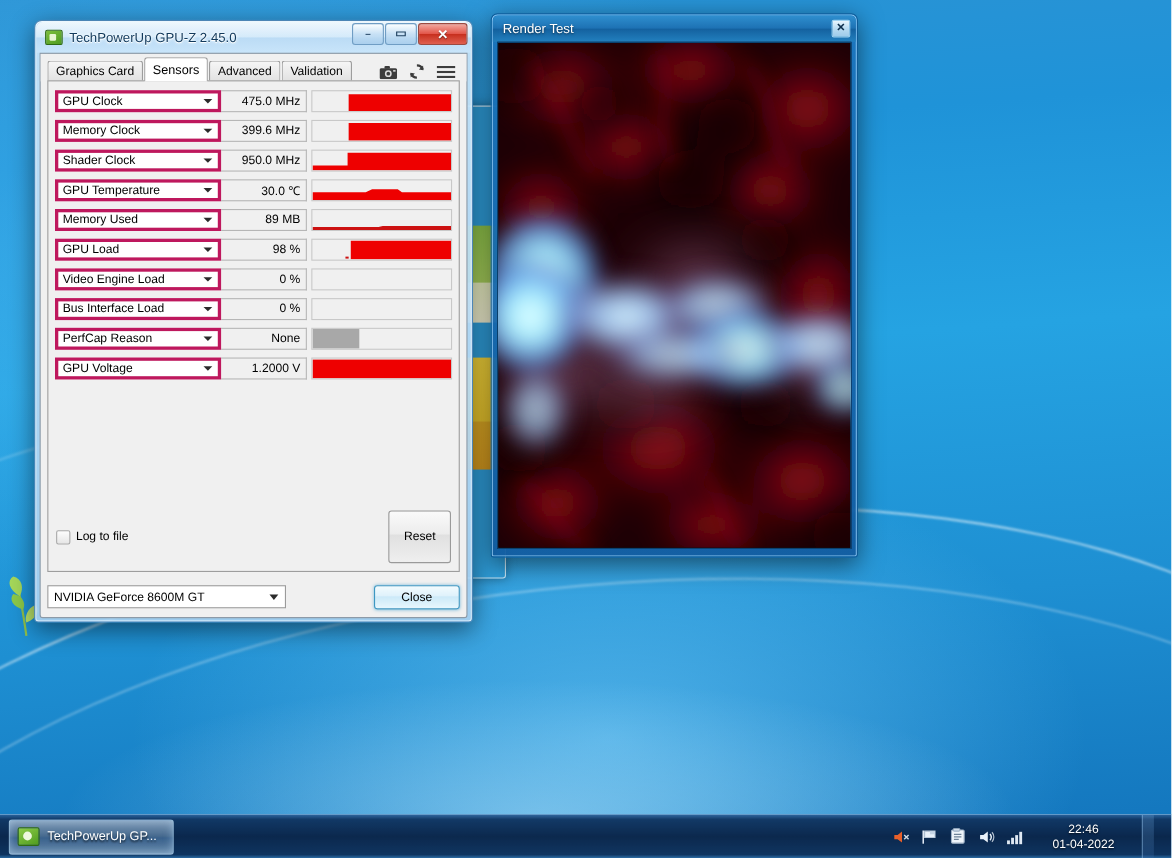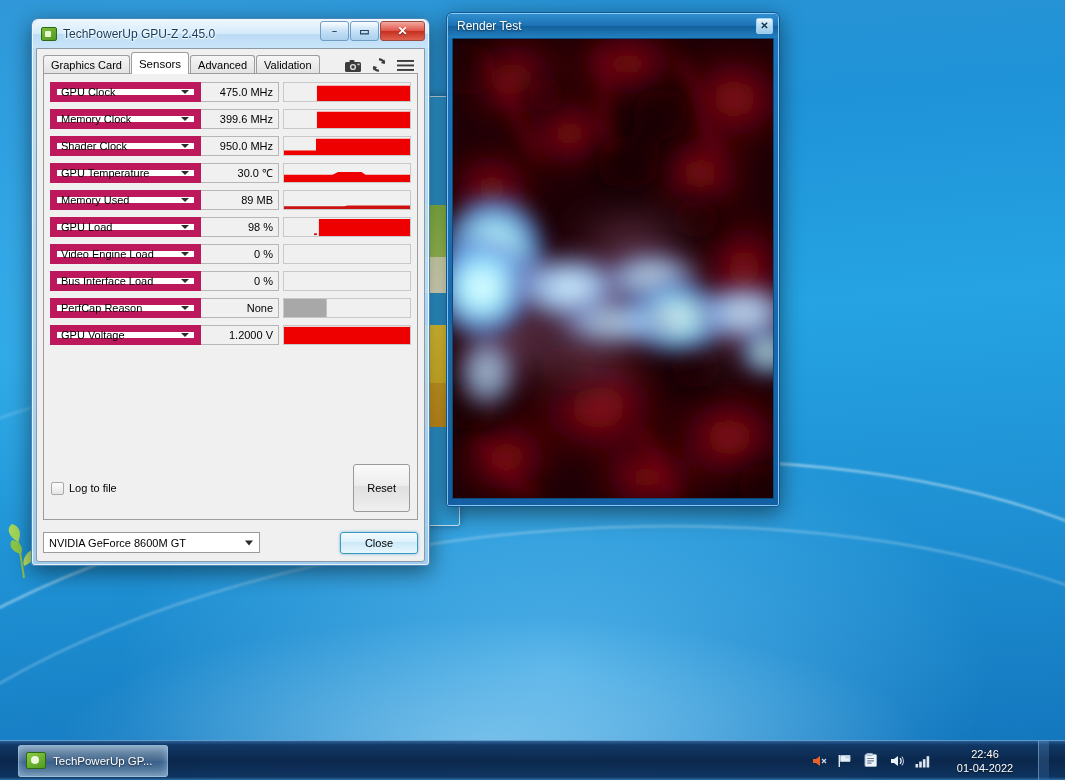--- a/index.html
+++ b/index.html
@@ -173,21 +173,21 @@
   }
 
   .sensor-row {
     display: flex; align-items: center;
     height: 21px;
     margin-bottom: 6px;
   }
   .sensor-name {
     width: 151px; height: 20px;
     background: #fff;
-    border: 7px solid #be185d;
+    border: 3px solid #be185d;
     font-size: 11px; color: #000;
     display: flex; align-items: center;
     padding-left: 4px;
     position: relative;
   }
   .sensor-name .caret {
     position: absolute; right: 5px; top: 50%; transform: translateY(-50%);
     width: 0; height: 0;
     border-left: 4px solid transparent; border-right: 4px solid transparent;
     border-top: 4px solid #2b2b2b;
@@ -299,21 +299,21 @@
 
   
   #taskbar {
     position: absolute; left: 0; bottom: 0; width: 1065px; height: 40px;
     background: linear-gradient(180deg, rgba(40,92,148,.92) 0%, rgba(16,52,96,.95) 10%,
                 rgba(10,36,72,.96) 50%, rgba(14,48,90,.95) 92%, rgba(44,104,160,.9) 100%);
     border-top: 1px solid rgba(150,200,240,.55);
     display: flex; align-items: center;
   }
   #taskbar-button {
-    margin-left: 18px;
+    margin-left: 8px;
     height: 32px; width: 150px;
     display: flex; align-items: center; gap: 7px;
     padding-left: 7px;
     border: 1px solid rgba(180,220,250,.55);
     border-radius: 3px;
     background: linear-gradient(180deg, rgba(225,240,252,.55), rgba(160,205,240,.40) 48%,
                 rgba(120,175,225,.42) 52%, rgba(200,230,250,.48));
     box-shadow: inset 0 0 8px rgba(190,225,255,.5);
   }
   .tb-icon {

